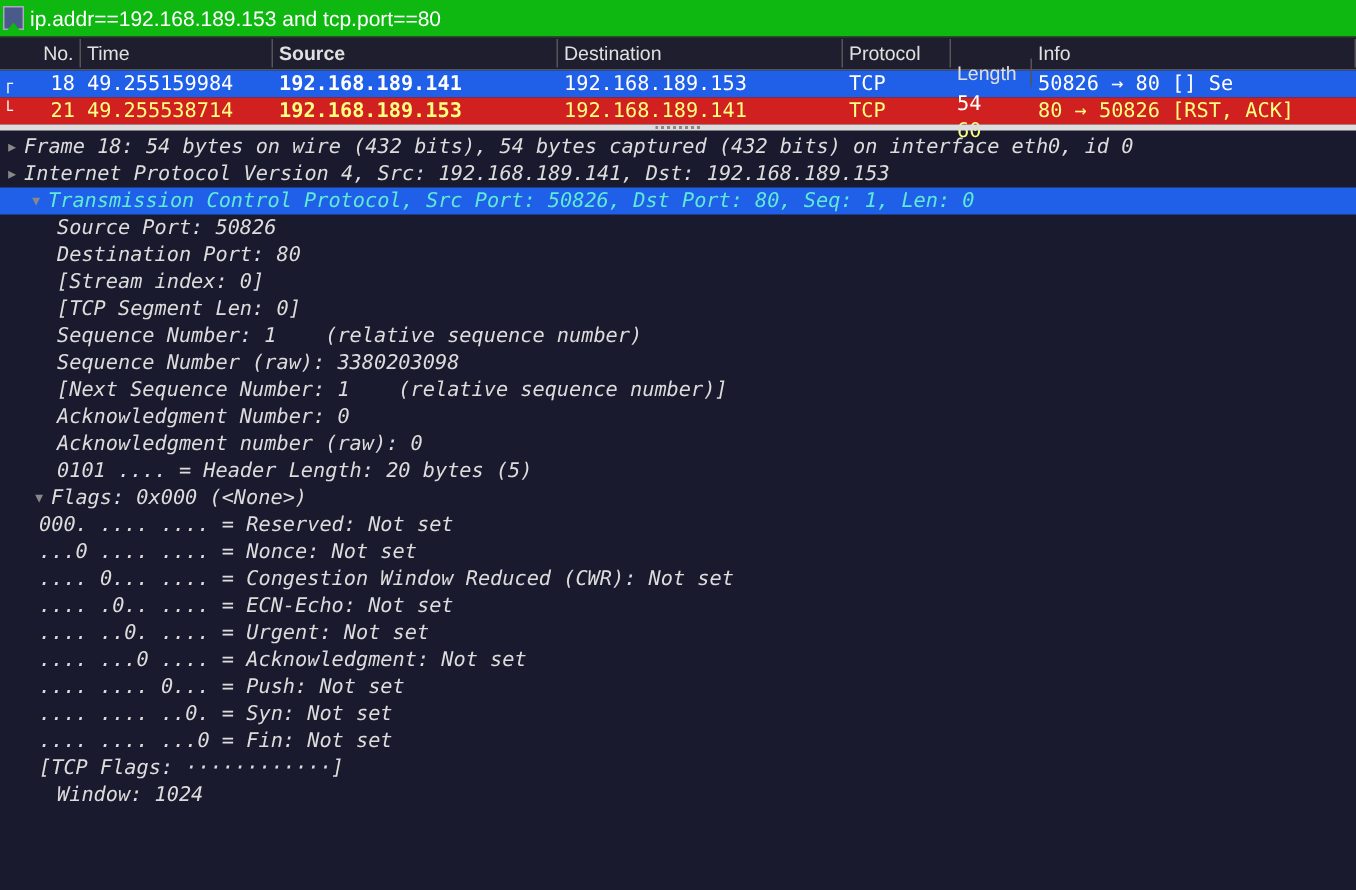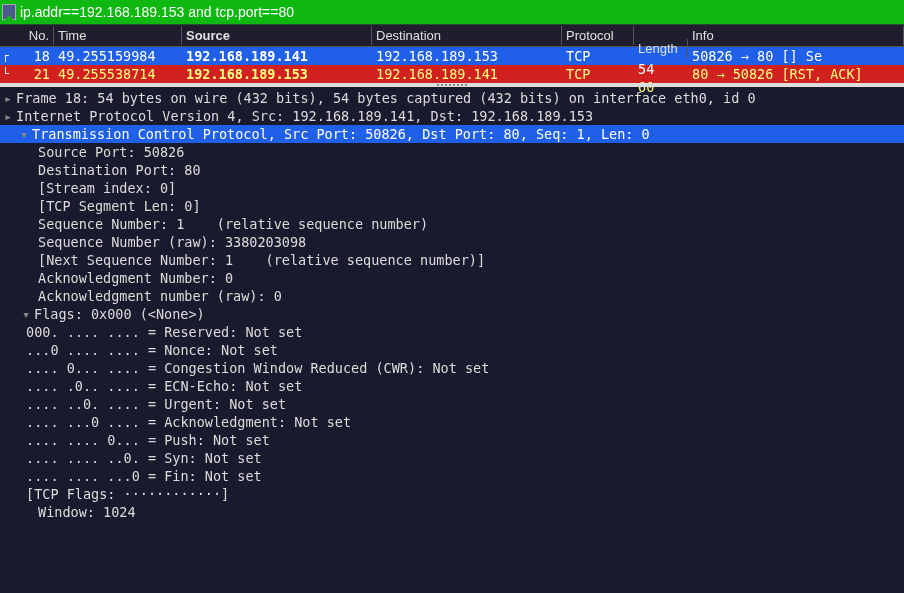--- a/index.html
+++ b/index.html
@@ -98,28 +98,29 @@
     position:absolute; left:50%; top:1px;
     width:30px; height:2px; transform:translateX(-50%);
     background: repeating-linear-gradient(90deg,#888 0 2px, transparent 2px 4px);
   }
   .details {
     background: #1a1a2e;
     color: #dcdcdc;
     padding: 2px 0 0 0;
     font-size: 13.5px;
     line-height: 18px;
+    font-style: italic;
   }
   .tree-line {
     white-space: pre;
     padding-left: 4px;
   }
   .tree-line.selected {
     background: #2060e8;
-    color: #ffffff;
+    color: #5eead4;
     padding-left: 20px;
   }
   .arrow {
     display:inline-block;
     width:12px;
     color:#888;
   }
   .arrow.right::before { content:"\25B8"; }
   .arrow.down::before  { content:"\25BE"; }
   .indent1 { padding-left: 38px; }
@@ -157,20 +158,21 @@
 
   <div class="tree-line indent1">Source Port: 50826</div>
   <div class="tree-line indent1">Destination Port: 80</div>
   <div class="tree-line indent1">[Stream index: 0]</div>
   <div class="tree-line indent1">[TCP Segment Len: 0]</div>
   <div class="tree-line indent1">Sequence Number: 1    (relative sequence number)</div>
   <div class="tree-line indent1">Sequence Number (raw): 3380203098</div>
   <div class="tree-line indent1">[Next Sequence Number: 1    (relative sequence number)]</div>
   <div class="tree-line indent1">Acknowledgment Number: 0</div>
   <div class="tree-line indent1">Acknowledgment number (raw): 0</div>
+  <div class="tree-line indent1">0101 .... = Header Length: 20 bytes (5)</div>
   <div class="tree-line" style="padding-left:22px;"><span class="arrow down"></span><span>Flags: 0x000 (&lt;None&gt;)</span></div>
 
   <div class="tree-line indent2">000. .... .... = Reserved: Not set</div>
   <div class="tree-line indent2">...0 .... .... = Nonce: Not set</div>
   <div class="tree-line indent2">.... 0... .... = Congestion Window Reduced (CWR): Not set</div>
   <div class="tree-line indent2">.... .0.. .... = ECN-Echo: Not set</div>
   <div class="tree-line indent2">.... ..0. .... = Urgent: Not set</div>
   <div class="tree-line indent2">.... ...0 .... = Acknowledgment: Not set</div>
   <div class="tree-line indent2">.... .... 0... = Push: Not set</div>
   <div class="tree-line indent2">.... .... ..0. = Syn: Not set</div>

